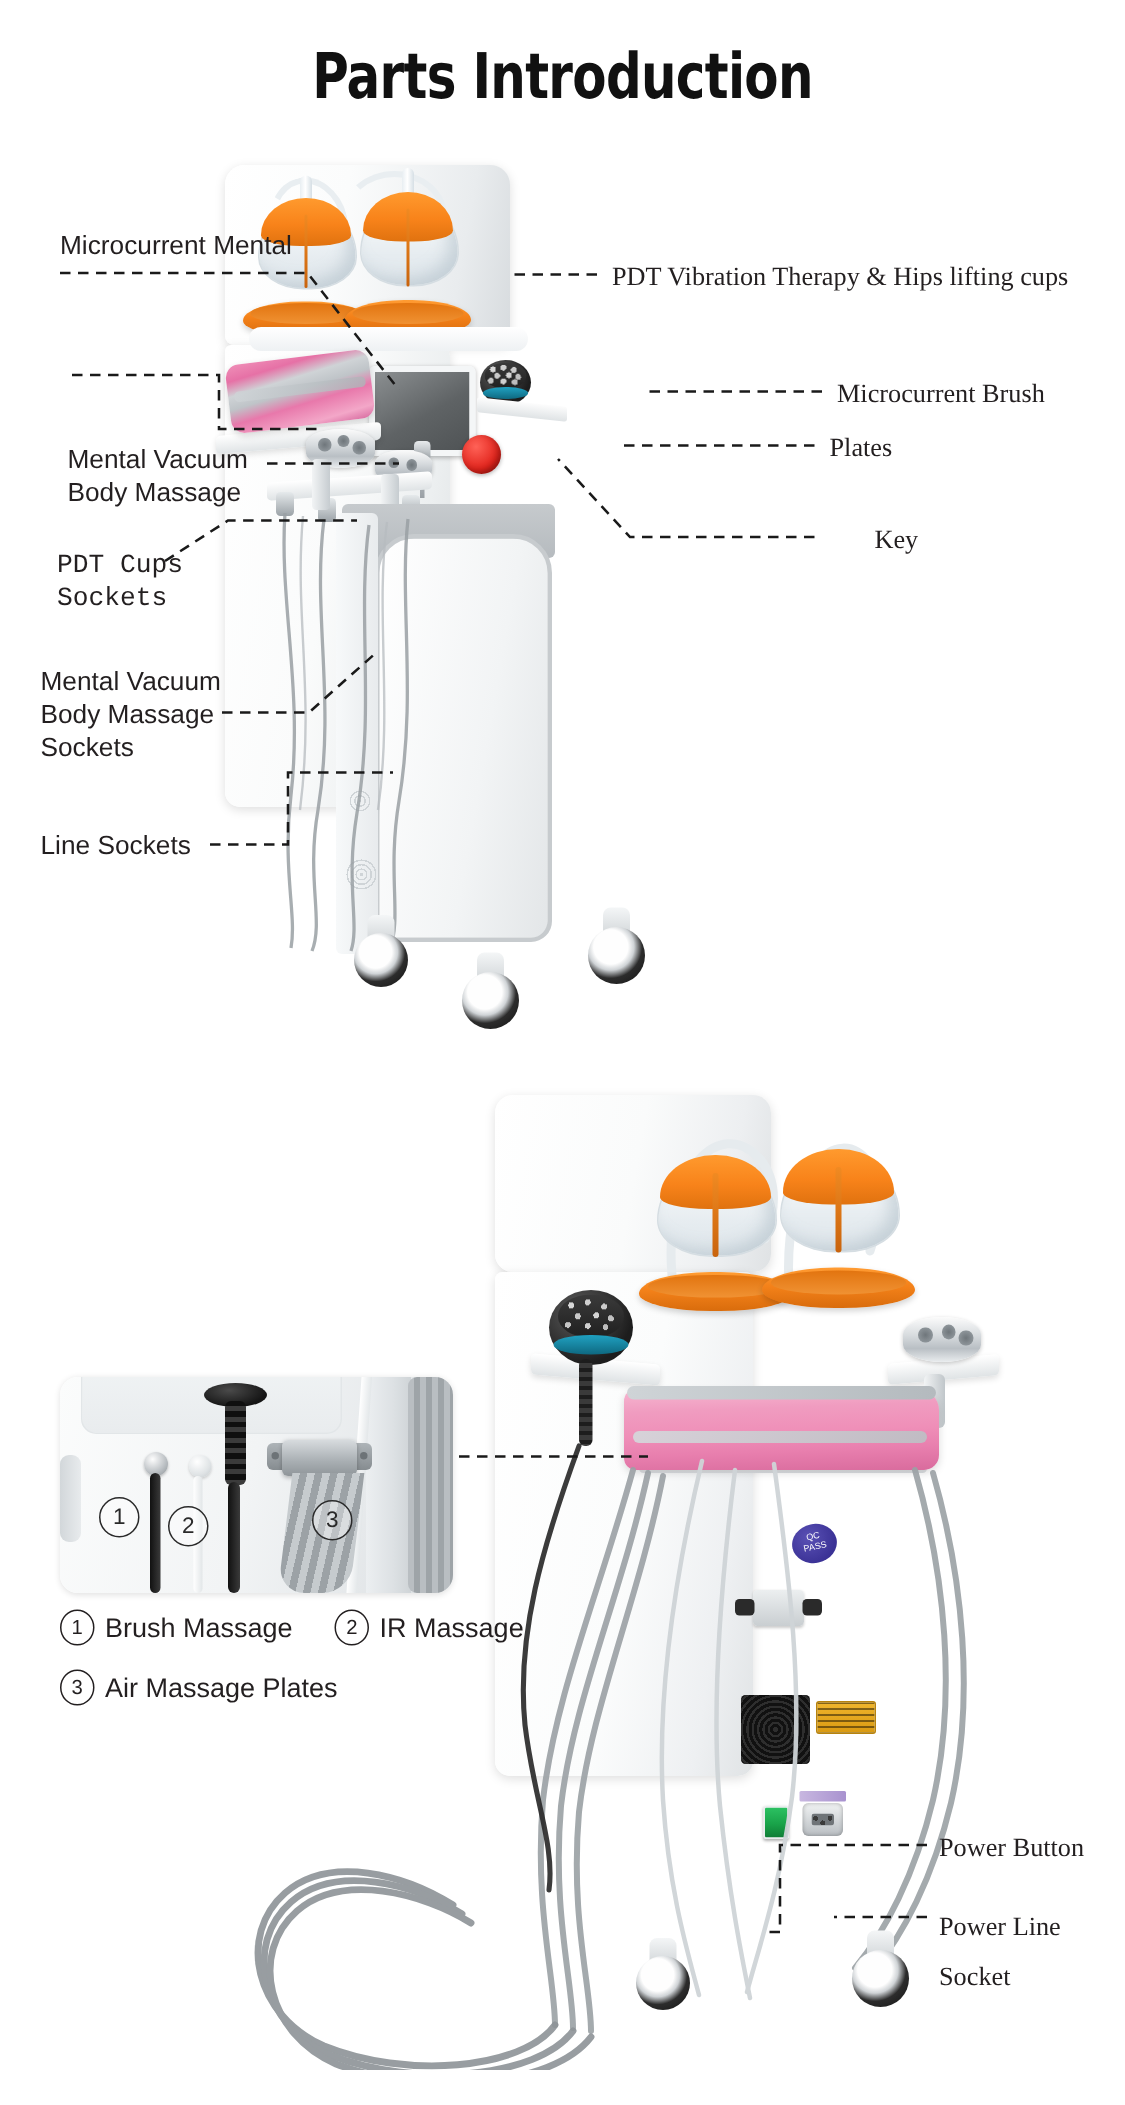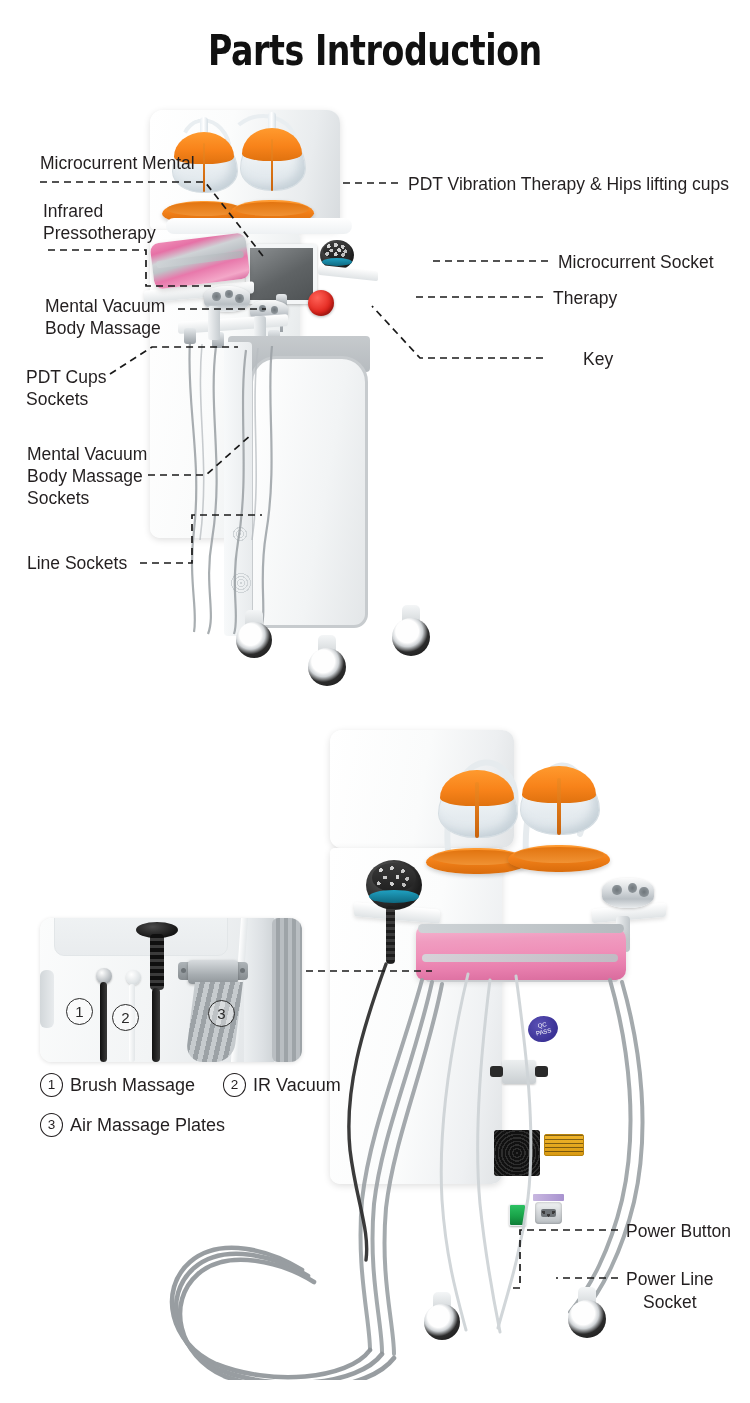--- a/index.html
+++ b/index.html
@@ -31,21 +31,21 @@
   }
   
   .lbl{
     position:absolute;
     font-size:17.5px;
     line-height:22px;
     color:#231f20;
     white-space:pre-line;
     font-family:"Liberation Sans","DejaVu Sans",sans-serif;
   }
-  .lbl.right{text-align:center;}
+  .lbl.right{text-align:left;font-family:Liberation Serif, serif;}
   .lbl.left{text-align:left;}
   
   svg.leaders{position:absolute;left:0;top:0;width:750px;height:1403px;pointer-events:none;}
   
   .legend-row{
     position:absolute;
     font-size:18px;
     line-height:26px;
     color:#231f20;
     display:flex;
@@ -542,54 +542,52 @@
       <path d="M306 971 L432 971"></path>
 
       <path d="M618 1230 L520 1230 L520 1288 L512 1288"></path>
 
       <path d="M618 1278 L556 1278"></path>
     </g>
   </svg>
 
   <div class="lbl left" style="left:40px;top:152px;">Microcurrent Mental</div>
 
-  <div class="lbl left" style="left:43px;top:200px;">Infrared
-Pressotherapy</div>
 
   <div class="lbl left" style="left:45px;top:295px;">Mental Vacuum
 Body Massage</div>
 
-  <div class="lbl left" style="left:26px;top:366px;">PDT Cups
+  <div class="lbl left" style="left:38px;top:366px;font-family:Liberation Mono, monospace;">PDT Cups
 Sockets</div>
 
   <div class="lbl left" style="left:27px;top:443px;">Mental Vacuum
 Body Massage
 Sockets</div>
 
   <div class="lbl left" style="left:27px;top:552px;">Line Sockets</div>
 
   <div class="lbl right" style="left:408px;top:173px;">PDT Vibration Therapy &amp; Hips lifting cups</div>
 
-  <div class="lbl right" style="left:558px;top:251px;">Microcurrent Socket</div>
-
-  <div class="lbl right" style="left:553px;top:287px;">Therapy</div>
+  <div class="lbl right" style="left:558px;top:251px;">Microcurrent Brush</div>
+
+  <div class="lbl right" style="left:553px;top:287px;">Plates</div>
 
   <div class="lbl right" style="left:583px;top:348px;">Key</div>
 
   <div class="lbl right" style="left:626px;top:1220px;">Power Button</div>
 
-  <div class="lbl right" style="left:626px;top:1268px;line-height:23px;">Power Line
+  <div class="lbl right" style="left:626px;top:1268px;line-height:33px;">Power Line
 Socket</div>
 
   <div class="legend-row" style="left:40px;top:1072px;">
     <span class="circnum">1</span>
     <span>Brush Massage</span>
     <span class="legend-gap"></span>
     <span class="circnum">2</span>
-    <span>IR Vacuum</span>
+    <span>IR Massage</span>
   </div>
 
   <div class="legend-row" style="left:40px;top:1112px;">
     <span class="circnum">3</span>
     <span>Air Massage Plates</span>
   </div>
 
 </div>
 
 </body></html>

